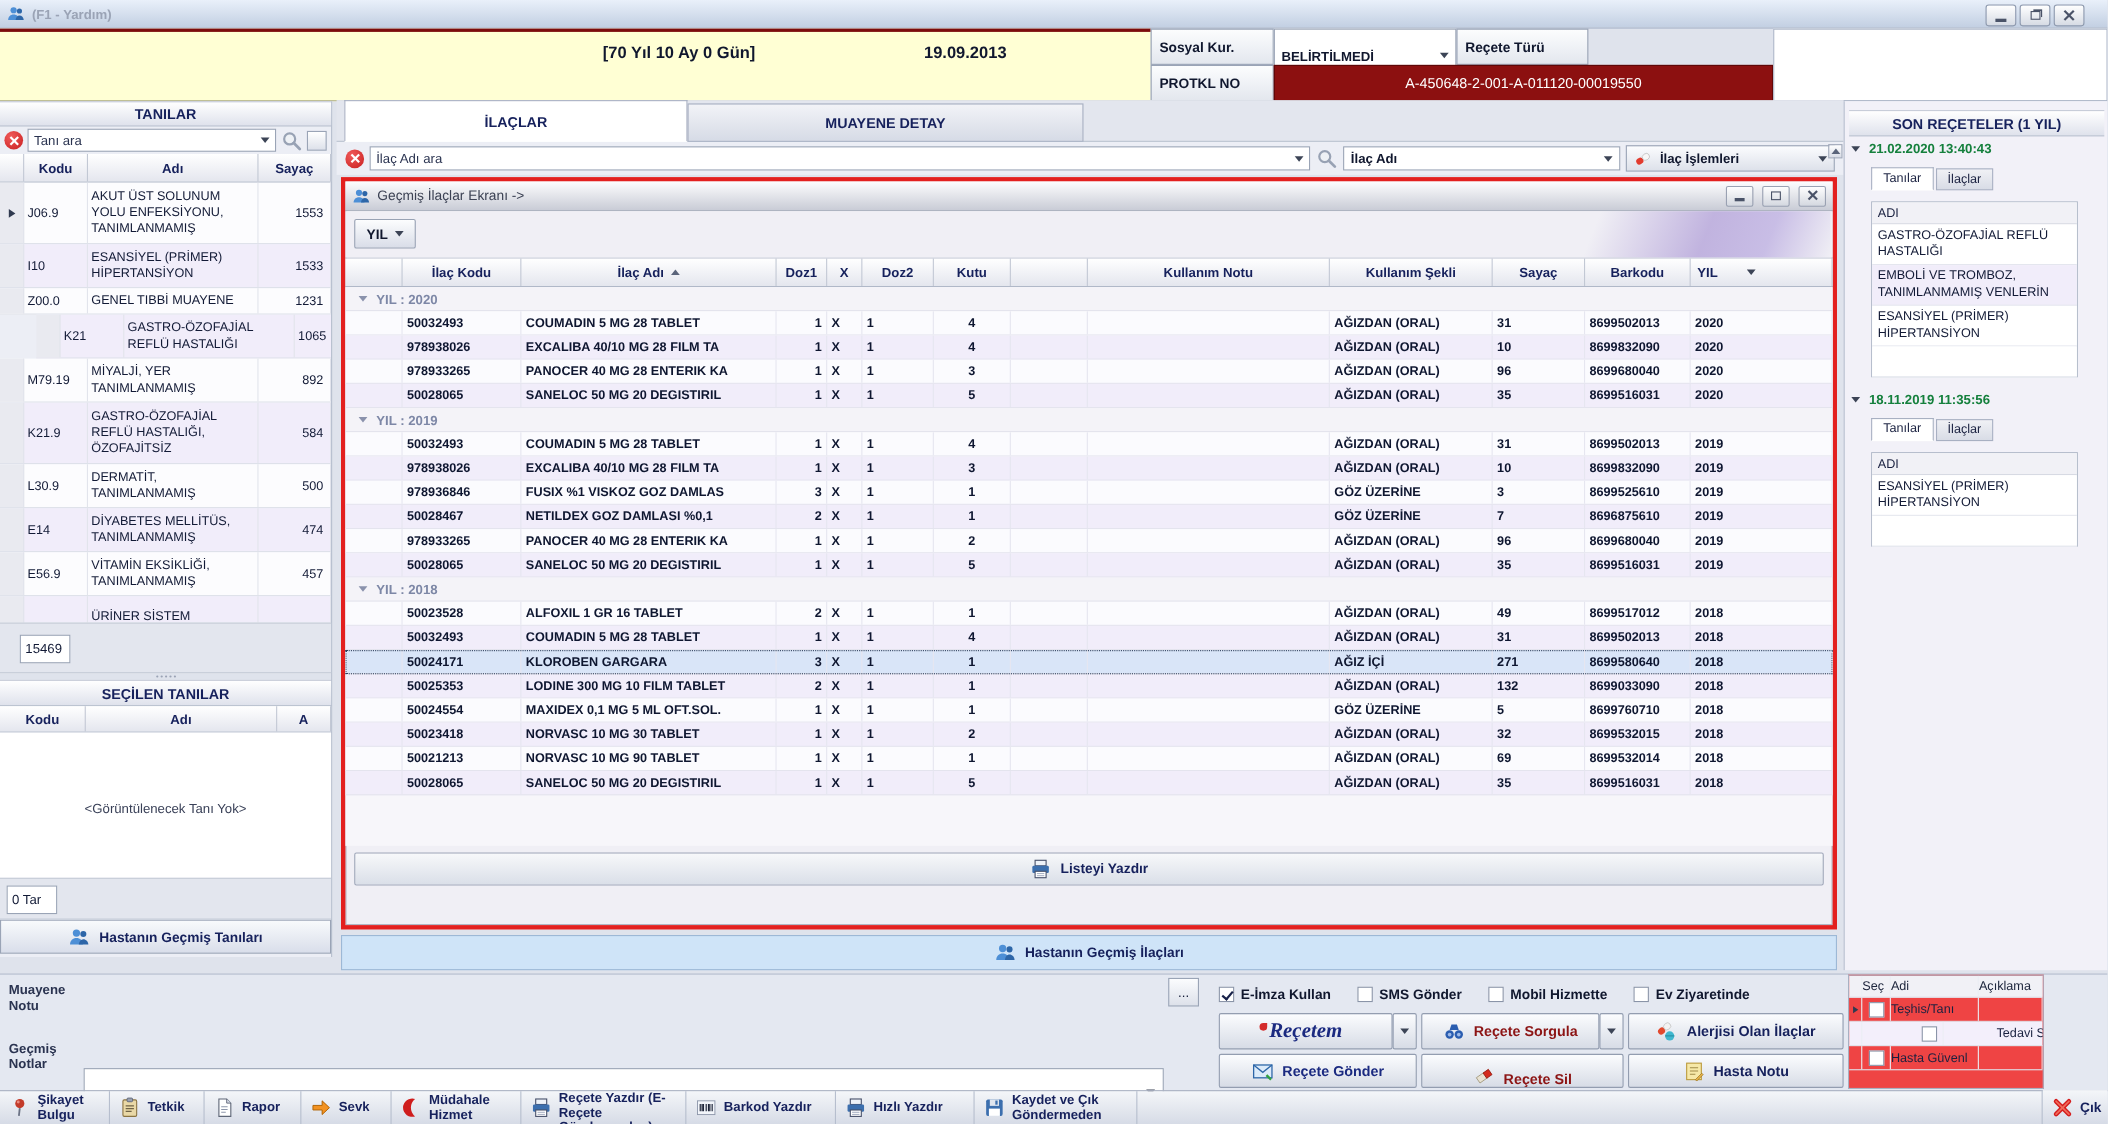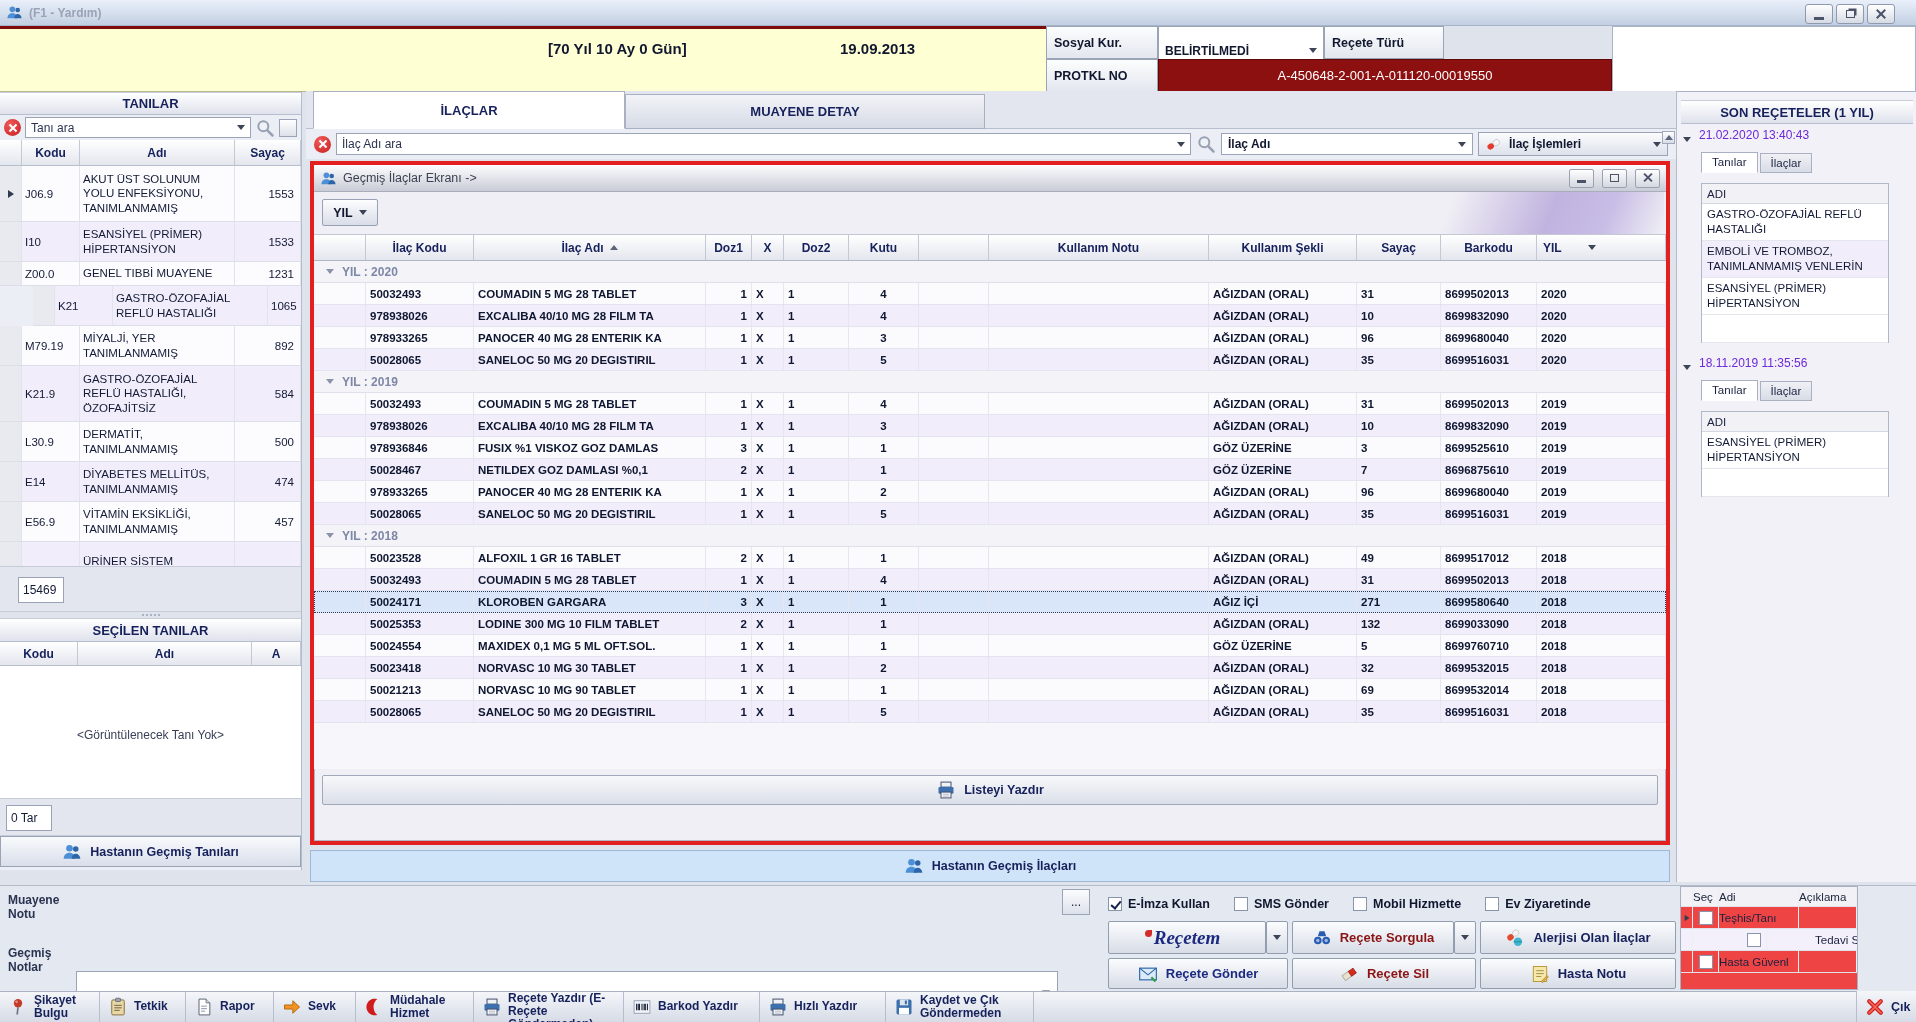--- a/index.html
+++ b/index.html
@@ -108,21 +108,21 @@
   .mrow .r { justify-content:flex-end; } .mrow .c { justify-content:center; }
   #printbar { margin:6px 8px 0 8px; height:30px; background:linear-gradient(#f7f8fa,#dadfe8); border:1px solid #a0a8ba; border-radius:2px;
     display:flex; align-items:center; justify-content:center; gap:8px; font-size:12.5px; font-weight:700; color:#16215c; }
 
   #bluebar { left:310px; top:850px; width:1360px; height:32px; background:#cfe4f8; border:1px solid #9db8d6;
     display:flex; align-items:center; justify-content:center; gap:8px; font-size:12.5px; font-weight:700; color:#16215c; }
 
   
   #rightpanel { left:1676px; top:92px; width:240px; height:790px; background:#f2f1f8; border-left:1px solid #b4bccc; }
   #rp-hdr { position:absolute; left:4px; top:8px; width:232px; height:24px; }
-  .rp-daterow { position:absolute; display:flex; align-items:flex-end; gap:8px; font-size:12px; color:#6d28d9; }
+  .rp-daterow { position:absolute; display:flex; align-items:center; gap:8px; font-size:12px; color:#15803d;font-weight:bold; }
   .rp-tabs { position:absolute; display:flex; align-items:flex-end; }
   .rp-tab { font-size:11.5px; padding:3px 10px 4px 10px; border:1px solid #a8b0c2; color:#1a2140; }
   .rp-tab.active { background:#fff; font-weight:400; border-bottom:1px solid #fff; }
   .rp-tab.inactive { background:linear-gradient(#f0f1f5,#d8dce6); margin-left:2px; padding-bottom:3px; }
   .rp-box { position:absolute; left:24px; width:188px; background:#fff; border:1px solid #b0b8c8; }
   .rp-adi { height:20px; background:#f1f1f6; border-bottom:1px solid #d4d8e2; font-size:11.5px; color:#1a2140; display:flex; align-items:center; padding-left:5px; }
   .rp-row { font-size:11.5px; color:#121a36; line-height:1.3; padding:3px 5px; border-bottom:1px solid #e4e6ee; background:#fff; }
   .rp-row.alt { background:#f1edfa; }
   .rp-empty { height:28px; }
 
@@ -830,21 +830,21 @@
   <div class="abtn abs" style="left:1108px;top:958px;width:180px;height:31px;color:#1b2a80;">
     <span class="icon20">
         <svg viewBox="0 0 24 24" width="100%" height="100%">
           <rect x="2" y="5" width="20" height="14" fill="#dcebfa" stroke="#2d66a8" stroke-width="1.4"></rect>
           <path d="M2 5l10 8 10-8" fill="none" stroke="#2d66a8" stroke-width="1.4"></path>
           <path d="M16 16l5 5" stroke="#2fa043" stroke-width="2.6"></path>
         </svg>
       </span>
     <span>Reçete Gönder</span>
   </div>
-  <div class="abtn red abs" style="left:1292px;top:958px;width:184px;height:31px;">
+  <div class="abtn red abs" style="left:1292px;top:958px;width:184px;height:31px;align-items:flex-end;">
     <span class="icon20">
         <svg viewBox="0 0 24 24" width="100%" height="100%">
           <g transform="rotate(-35 12 12)">
             <rect x="4" y="9" width="10" height="7" fill="#e8e2d2" stroke="#9a8f72" stroke-width=".8"></rect>
             <rect x="13" y="9" width="7" height="7" fill="#d42b1d" stroke="#8e1208" stroke-width=".8"></rect>
           </g>
         </svg>
       </span>
     <span>Reçete Sil</span>
   </div>

